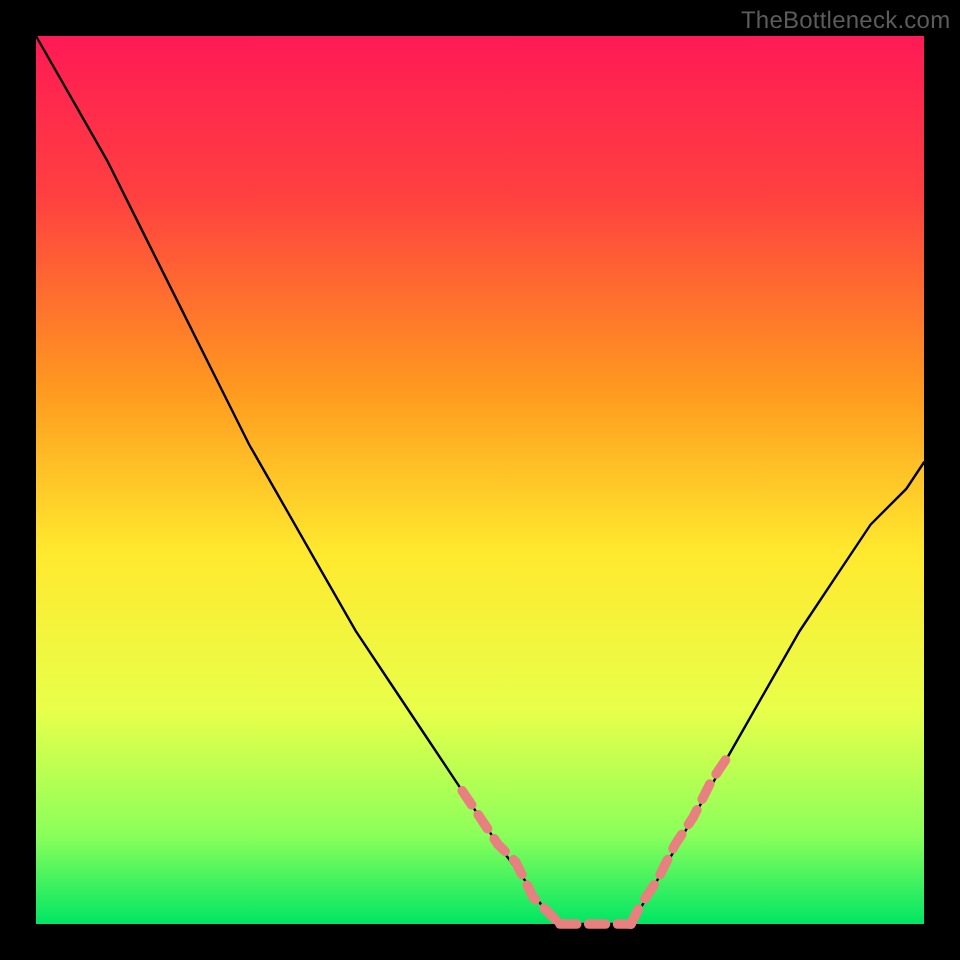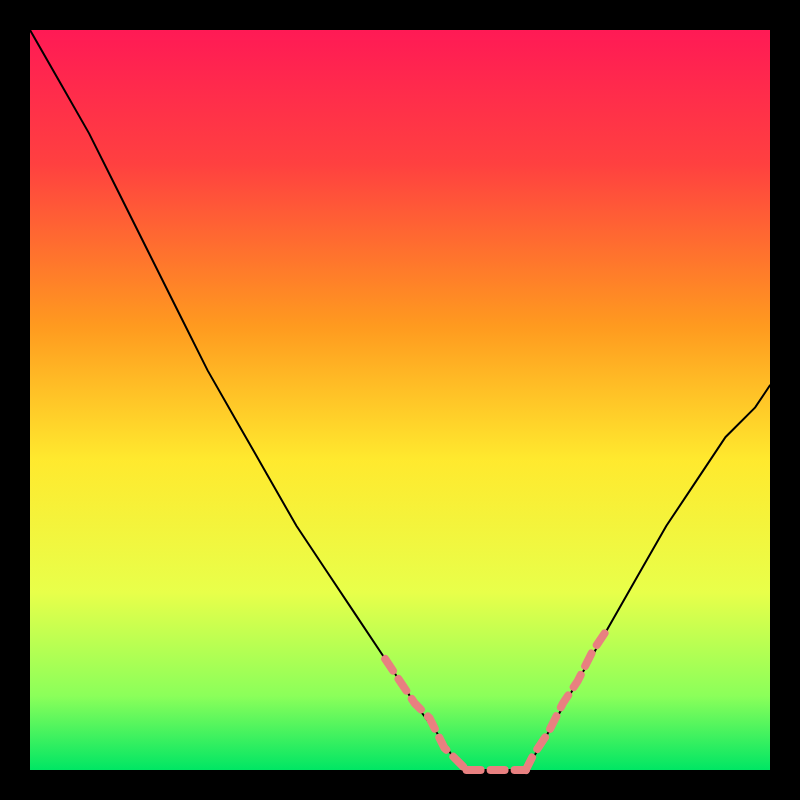--- a/index.html
+++ b/index.html
@@ -49,13 +49,14 @@
 <div class="frame">
   <div class="plot" style="background: linear-gradient(rgb(255, 26, 85) 0%, rgb(255, 64, 64) 18%, rgb(255, 154, 31) 40%, rgb(255, 233, 46) 58%, rgb(232, 255, 74) 76%, rgb(139, 255, 90) 90%, rgb(0, 230, 100) 100%);"></div>
   <svg class="overlay" viewBox="0 0 740 740" preserveAspectRatio="none">
       <path d="M0.0 0.0 L29.6 51.8 L59.2 103.6 L88.8 162.8 L118.4 222.0 L148.0 281.2 L177.6 340.4 L207.2 392.2 L236.8 444.0 L266.4 495.8 L296.0 540.2 L325.6 584.6 L355.2 629.0 L384.8 673.4 L407.0 703.0 L421.8 725.2 L436.6 740.0" fill="none" stroke="#000000" stroke-width="2" stroke-linecap="round"></path>
       <path d="M495.8 740.0 L518.0 703.0 L547.6 651.2 L577.2 599.4 L606.8 547.6 L636.4 495.8 L666.0 451.4 L695.6 407.0 L725.2 377.4 L740.0 355.2" fill="none" stroke="#000000" stroke-width="2" stroke-linecap="round"></path>
       <path d="M436.6 740.0 L451.4 740.0 L466.2 740.0 L481.0 740.0 L495.8 740.0" fill="none" stroke="#000000" stroke-width="2" stroke-linecap="round"></path>
       <path d="M355.2 629.0 L370.0 651.2 L384.8 673.4 L399.6 688.2 L407.0 703.0 L414.4 717.8 L421.8 725.2 L429.2 732.6 L436.6 740.0" fill="none" stroke="#e88080" stroke-width="8" stroke-linecap="round" stroke-dasharray="14 10"></path>
       <path d="M436.6 740.0 L444.0 740.0 L451.4 740.0 L458.8 740.0 L466.2 740.0 L473.6 740.0 L481.0 740.0 L488.4 740.0 L495.8 740.0" fill="none" stroke="#e88080" stroke-width="8" stroke-linecap="round" stroke-dasharray="14 10"></path>
       <path d="M495.8 740.0 L503.2 725.2 L518.0 703.0 L532.8 673.4 L547.6 651.2 L562.4 621.6 L577.2 599.4" fill="none" stroke="#e88080" stroke-width="8" stroke-linecap="round" stroke-dasharray="14 10"></path>
     </svg>
+  <div class="watermark">TheBottleneck.com</div>
 </div>
 
 </body></html>

